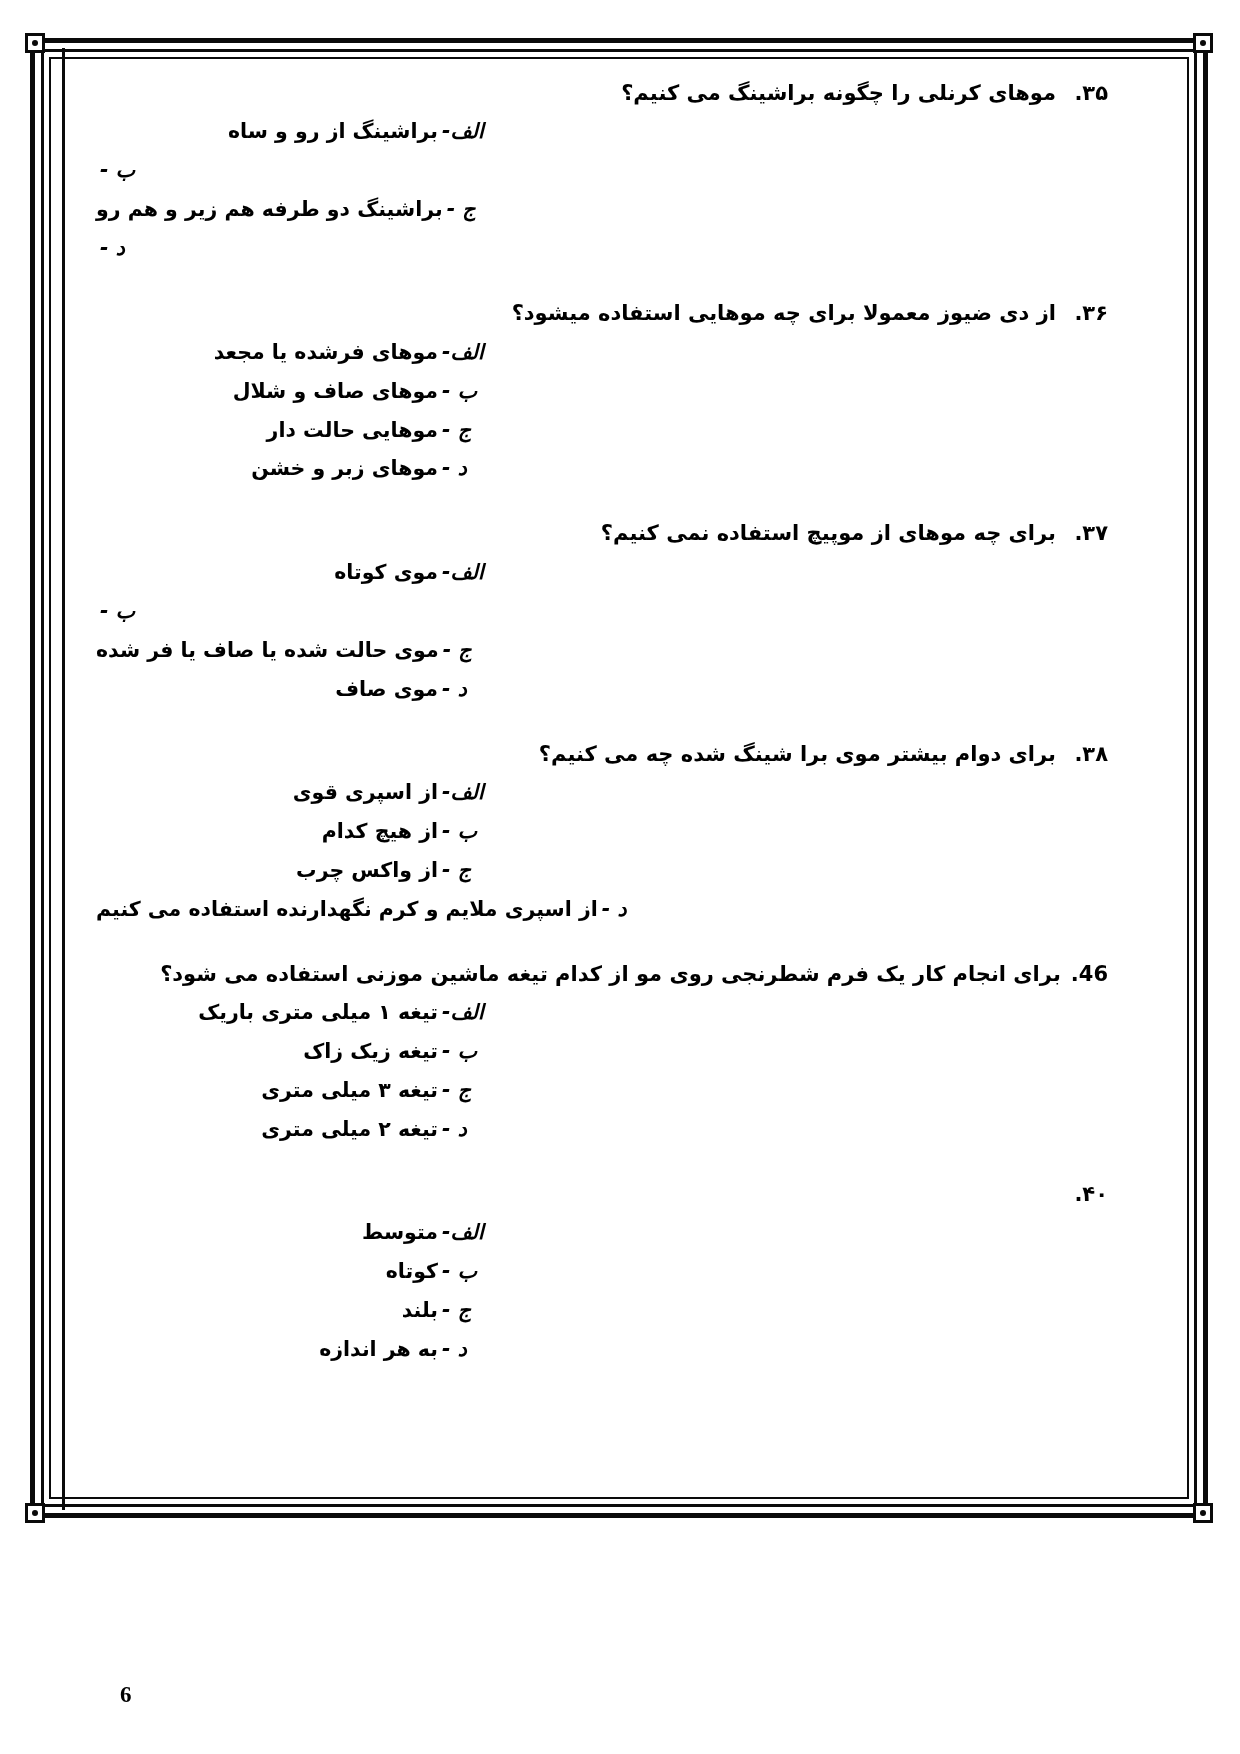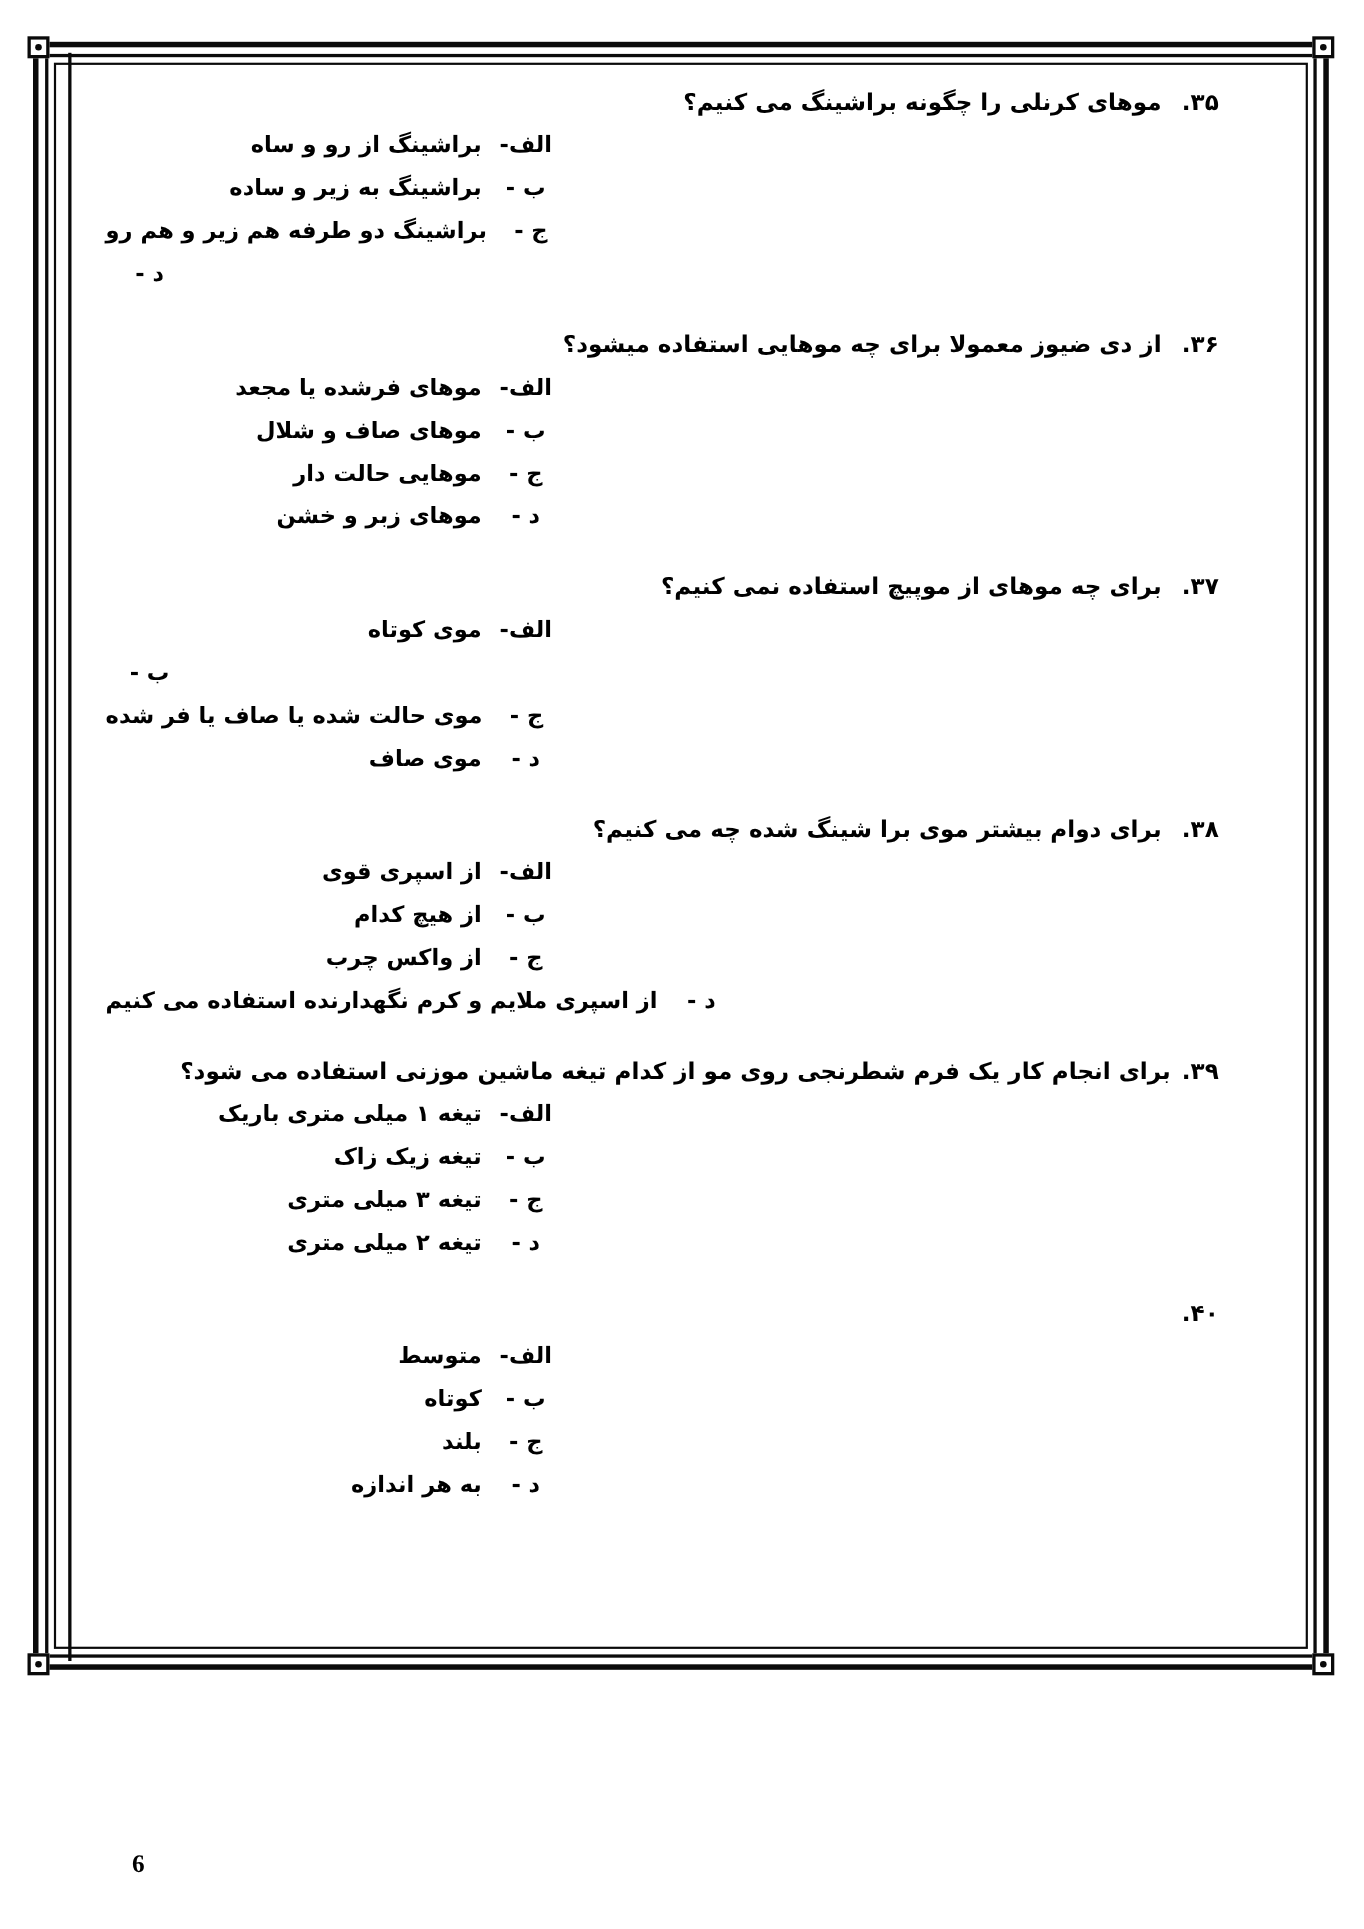--- a/index.html
+++ b/index.html
@@ -133,23 +133,24 @@
     font-weight: bold;
     line-height: 1.9;
     white-space: nowrap;
   }
   .opt-pad {
     flex: 1 1 auto;
   }
   .opt-letter {
     flex: 0 0 76px;
     width: 76px;
-    text-align: center;
+    text-align: left;
     padding-left: 4px;
     box-sizing: border-box;
+    font-style: italic;
   }
   .opt-text {
     flex: 0 0 342px;
     width: 342px;
     text-align: right;
   }
   
   .option-row.long .opt-text {
     flex: 0 0 auto;
     width: auto;
@@ -189,21 +190,20 @@
       </div>
       <div class="options">
         <div class="option-row">
           <span class="opt-pad"></span>
           <span class="opt-letter">الف-</span>
           <span class="opt-text">براشینگ از رو و ساه</span>
         </div>
         <div class="option-row">
           <span class="opt-pad"></span>
           <span class="opt-letter">ب -</span>
-          <span class="opt-text">براشینگ به زیر و ساده</span>
         </div>
         <div class="option-row long">
           <span class="opt-pad"></span>
           <span class="opt-letter">ج -</span>
           <span class="opt-text">براشینگ دو طرفه هم زیر و هم رو</span>
         </div>
         <div class="option-row">
           <span class="opt-pad"></span>
           <span class="opt-letter">د -</span>
         </div>
@@ -287,21 +287,21 @@
         </div>
         <div class="option-row long">
           <span class="opt-pad"></span>
           <span class="opt-letter">د -</span>
           <span class="opt-text">از اسپری ملایم و کرم نگهدارنده استفاده می کنیم</span>
         </div>
       </div>
     </div>
     <div class="question-block wide">
       <div class="q-head">
-        <span class="q-num">۳۹.</span>
+        <span class="q-num">46.</span>
         <span class="q-text">برای انجام کار یک فرم شطرنجی روی مو از کدام تیغه ماشین موزنی استفاده می شود؟</span>
       </div>
       <div class="options">
         <div class="option-row">
           <span class="opt-pad"></span>
           <span class="opt-letter">الف-</span>
           <span class="opt-text">تیغه ۱ میلی متری باریک</span>
         </div>
         <div class="option-row">
           <span class="opt-pad"></span>

